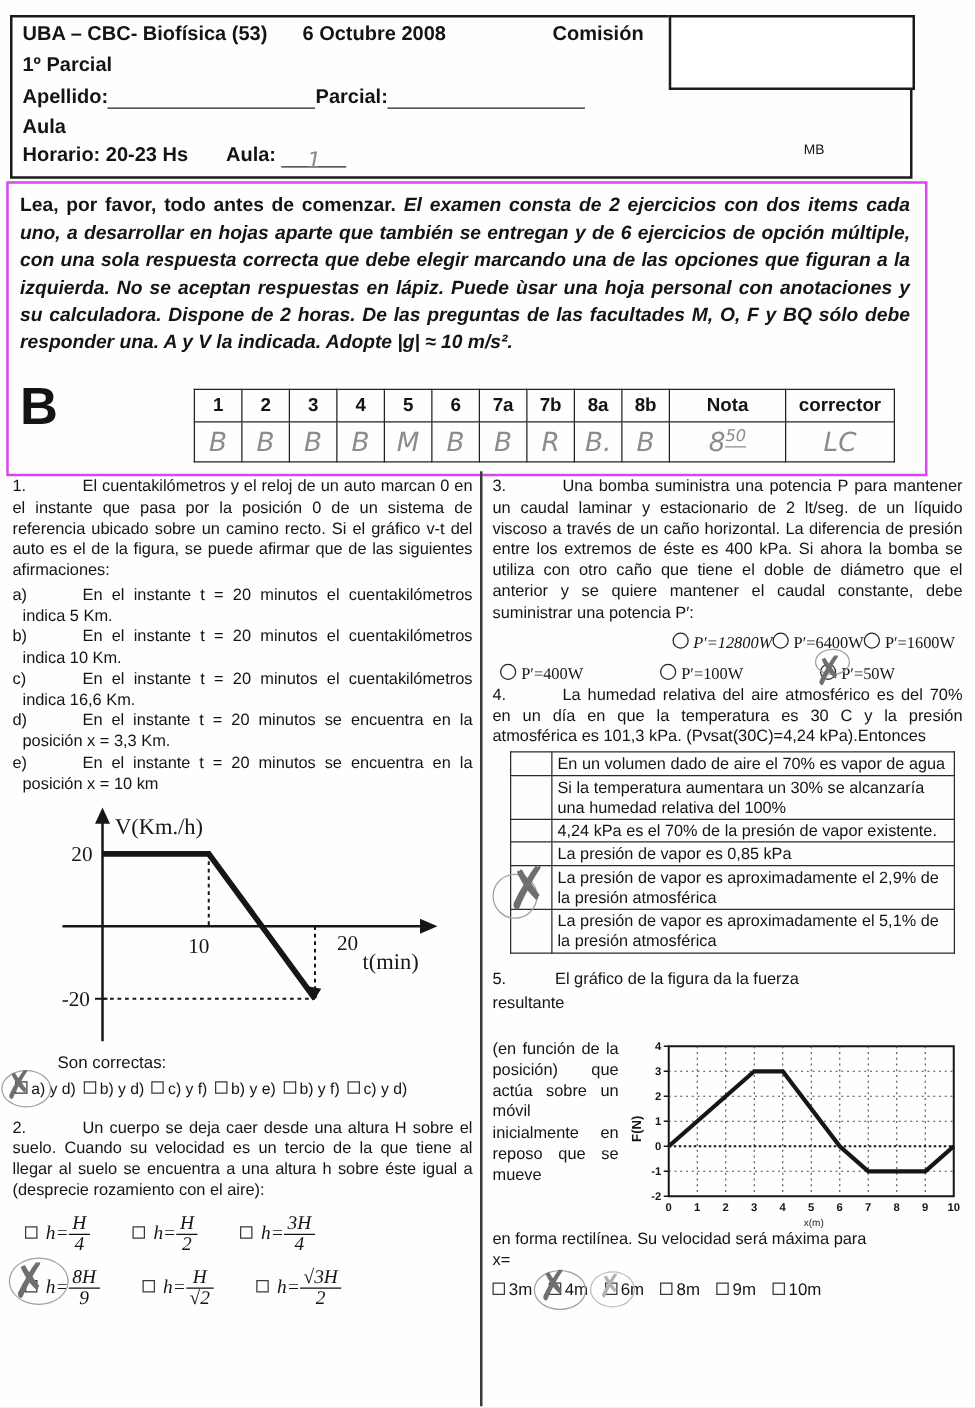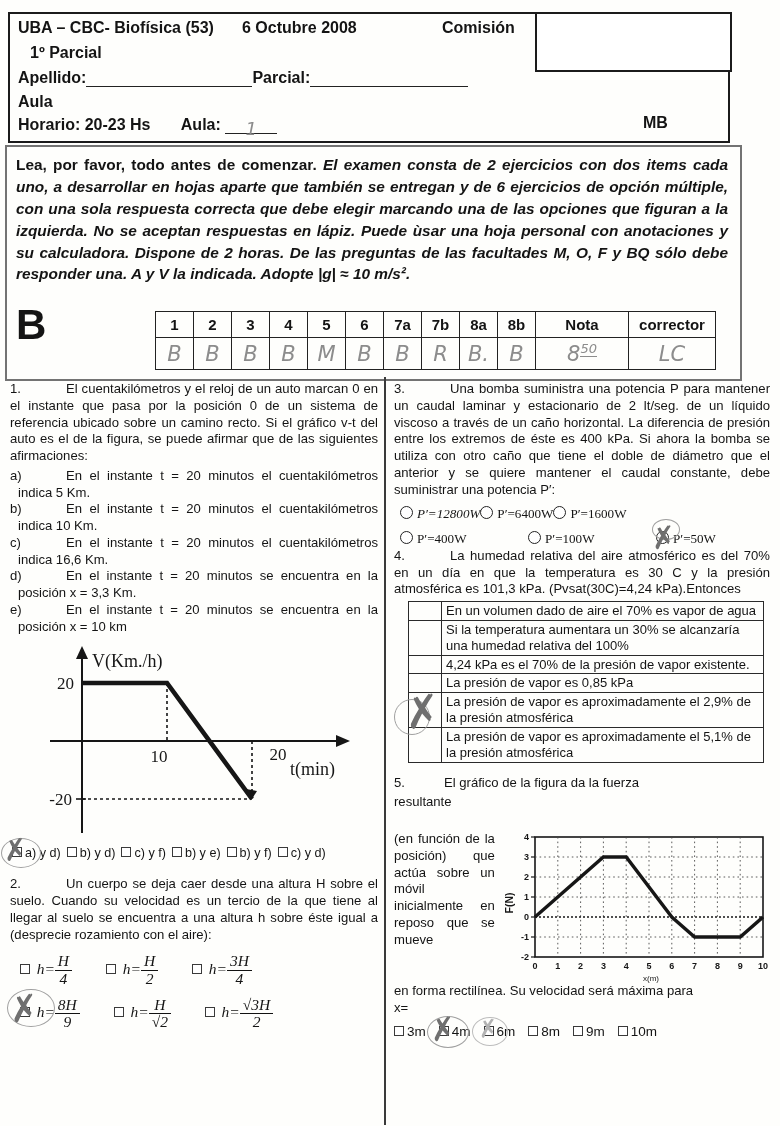--- a/index.html
+++ b/index.html
@@ -5,21 +5,21 @@
   html,body{margin:0;padding:0;background:#e8e8e8}
   .page{position:relative;width:780px;height:1126px;background:#fefefc;color:#141414;
         font-family:"Liberation Sans",sans-serif;overflow:hidden}
   .abs{position:absolute}
   
   .hdr-box{position:absolute;left:8px;top:12px;width:718px;height:127px;border:2px solid #1b1b1b;font-size:16px;font-weight:bold}
   .com-box{position:absolute;left:525px;top:-2px;width:193px;height:56px;border:2px solid #1b1b1b;background:#fff}
   .blank{display:inline-block;border-bottom:1.6px solid #222;height:15px;vertical-align:bottom}
   .hw{color:#8c8c8c;font-family:"DejaVu Sans",sans-serif;font-style:italic;font-weight:400}
   
-  .instr-box{position:absolute;left:5px;top:145px;width:733px;height:232px;border:2px solid #737373}
+  .instr-box{position:absolute;left:5px;top:145px;width:733px;height:232px;border:2px solid #d946ef}
   .instr-text{padding:7px 12px 0 9px;font-size:15.4px;font-weight:bold;line-height:1.42;text-align:justify}
   .instr-text .it{font-style:italic}
   .sec-b{position:absolute;left:9px;top:157px;font-size:42px;font-weight:bold;line-height:1}
   .grade-table{position:absolute;left:148px;top:164px;border-collapse:collapse;table-layout:fixed}
   .grade-table td{border:1.6px solid #222;text-align:center;vertical-align:middle;padding:0}
   .grade-table .h{height:25px;font-size:15px;font-weight:bold}
   .grade-table .m{height:31px}
   .hwletter{color:#8c8c8c;font-family:"DejaVu Sans",sans-serif;font-size:21px;font-style:italic}
   
   .divider{position:absolute;left:384px;top:377px;height:748px;border-left:2px solid #3a3a3a}
@@ -44,33 +44,33 @@
   .hcirc{position:absolute;border:1.7px solid #a0a0a0;border-radius:50%;pointer-events:none;z-index:2}
   
   .q4t{border-collapse:collapse;margin:2px 0 12px 14px;width:356px}
   .q4t td{border:1.6px solid #2a2a2a;font-size:13px;line-height:1.22;padding:1px 4px;vertical-align:middle}
   .q4t .box{width:24px;position:relative}
   
   .q5flex{display:flex;margin-top:20px}
   .q5side{width:102px;text-align:justify}
   .optrow{display:flex;gap:13px;margin-top:6px;font-size:13.5px;align-items:center}
   .ansrow{display:flex;gap:6px;margin:4px 0 0 2px;font-size:12.6px;white-space:nowrap}
-  .mb-note{font-weight:bold;font-size:16px}
+  .mb-note{font-weight:normal;font-size:11px}
 </style>
 </head>
 <body>
 
 <div class="page">
 
   <div class="hdr-box">
     <div class="com-box"></div>
     <div class="abs" style="left:8px;top:5px">UBA – CBC- Biofísica (53)</div>
     <div class="abs" style="left:232px;top:5px">6  Octubre 2008</div>
     <div class="abs" style="left:432px;top:5px">Comisión</div>
-    <div class="abs" style="left:20px;top:30px">1º Parcial</div>
+    <div class="abs" style="left:8px;top:30px">1º Parcial</div>
     <div class="abs" style="left:8px;top:55px">
       <span>Apellido:</span><span class="blank" style="width:166px"></span><span>Parcial:</span><span class="blank" style="width:158px"></span>
     </div>
     <div class="abs" style="left:8px;top:79px">Aula</div>
     <div class="abs" style="left:8px;top:102px">
       <span>Horario: 20-23 Hs</span>
       <span style="display:inline-block;width:22px"></span>
       <span>Aula:</span>
       <span class="blank" style="width:52px;text-align:center"><span class="hw" style="font-size:18px">1</span></span>
     </div>
@@ -136,20 +136,21 @@
         <polyline points="58,42 143,42 228,158" fill="none" stroke="#161616" stroke-width="4.6"></polyline>
         <polygon points="222,148 233,150 228,158" fill="#161616"></polygon>
         <text x="68" y="26" font-size="18" text-anchor="start" fill="#161616" font-family="&quot;Liberation Serif&quot;,serif">V(Km./h)</text>
         <text x="266" y="134" font-size="18" text-anchor="start" fill="#161616" font-family="&quot;Liberation Serif&quot;,serif">t(min)</text>
         <text x="50" y="48" font-size="17" text-anchor="end" fill="#161616" font-family="&quot;Liberation Serif&quot;,serif">20</text>
         <text x="48" y="164" font-size="17" text-anchor="end" fill="#161616" font-family="&quot;Liberation Serif&quot;,serif">-20</text>
         <text x="135" y="121" font-size="17" text-anchor="middle" fill="#161616" font-family="&quot;Liberation Serif&quot;,serif">10</text>
         <text x="254" y="119" font-size="17" text-anchor="middle" fill="#161616" font-family="&quot;Liberation Serif&quot;,serif">20</text>
       </svg>
 
+    <div style="margin-left:36px;font-size:13.5px">Son  correctas:</div>
     <div class="ansrow">
       <span class="xwrap">
         <span class="hcirc" style="left:-11px;top:-7px;width:38px;height:28px"></span>
         <span class="hx" style="left:-9px;top:-9px;font-size:29px">✗</span>
         <span class="cb"></span><span>a) y d)</span>
       </span>
       <span><span class="cb"></span><span>b) y d)</span></span>
       <span><span class="cb"></span><span>c) y f)</span></span>
       <span><span class="cb"></span><span>b) y e)</span></span>
       <span><span class="cb"></span><span>b) y f)</span></span>
@@ -170,21 +171,21 @@
         <span class="cb"></span> <span class="formula"><span>h=</span><span class="frac"><span class="num">8H</span><span class="den">9</span></span></span>
       </span>
       <span><span class="cb"></span> <span class="formula"><span>h=</span><span class="frac"><span class="num">H</span><span class="den">√2</span></span></span></span>
       <span><span class="cb"></span> <span class="formula"><span>h=</span><span class="frac"><span class="num">√3H</span><span class="den">2</span></span></span></span>
     </div>
   </div>
 
   <div class="col col-right">
     <p class="q"><span class="qn">3.</span><span>Una bomba suministra una potencia P para mantener un caudal laminar y estacionario de 2 lt/seg.  de un líquido viscoso a través de un caño horizontal.  La diferencia de presión entre los extremos de éste es 400 kPa. Si ahora la bomba se utiliza con otro caño que tiene el doble de diámetro que el anterior y se quiere mantener el caudal constante, debe suministrar una potencia P′:</span></p>
 
-    <div style="display:flex;justify-content:flex-start;margin:8px 6px 0 6px" class="serif">
+    <div style="display:flex;justify-content:flex-end;margin:8px 6px 0 6px" class="serif">
       <span><span class="rad"></span><span style="font-style:italic">P′=12800W</span></span>
       <span><span class="rad"></span><span>P′=6400W</span></span>
       <span><span class="rad"></span><span>P′=1600W</span></span>
     </div>
     <div style="display:flex;margin:8px 6px 0 6px" class="serif">
       <span style="width:128px"><span class="rad"></span><span>P′=400W</span></span>
       <span style="width:128px"><span class="rad"></span><span>P′=100W</span></span>
       <span class="xwrap">
         <span class="hcirc" style="left:-4px;top:-12px;width:26px;height:19px"></span>
         <span class="hx" style="left:-5px;top:-8px;font-size:30px">✗</span>

